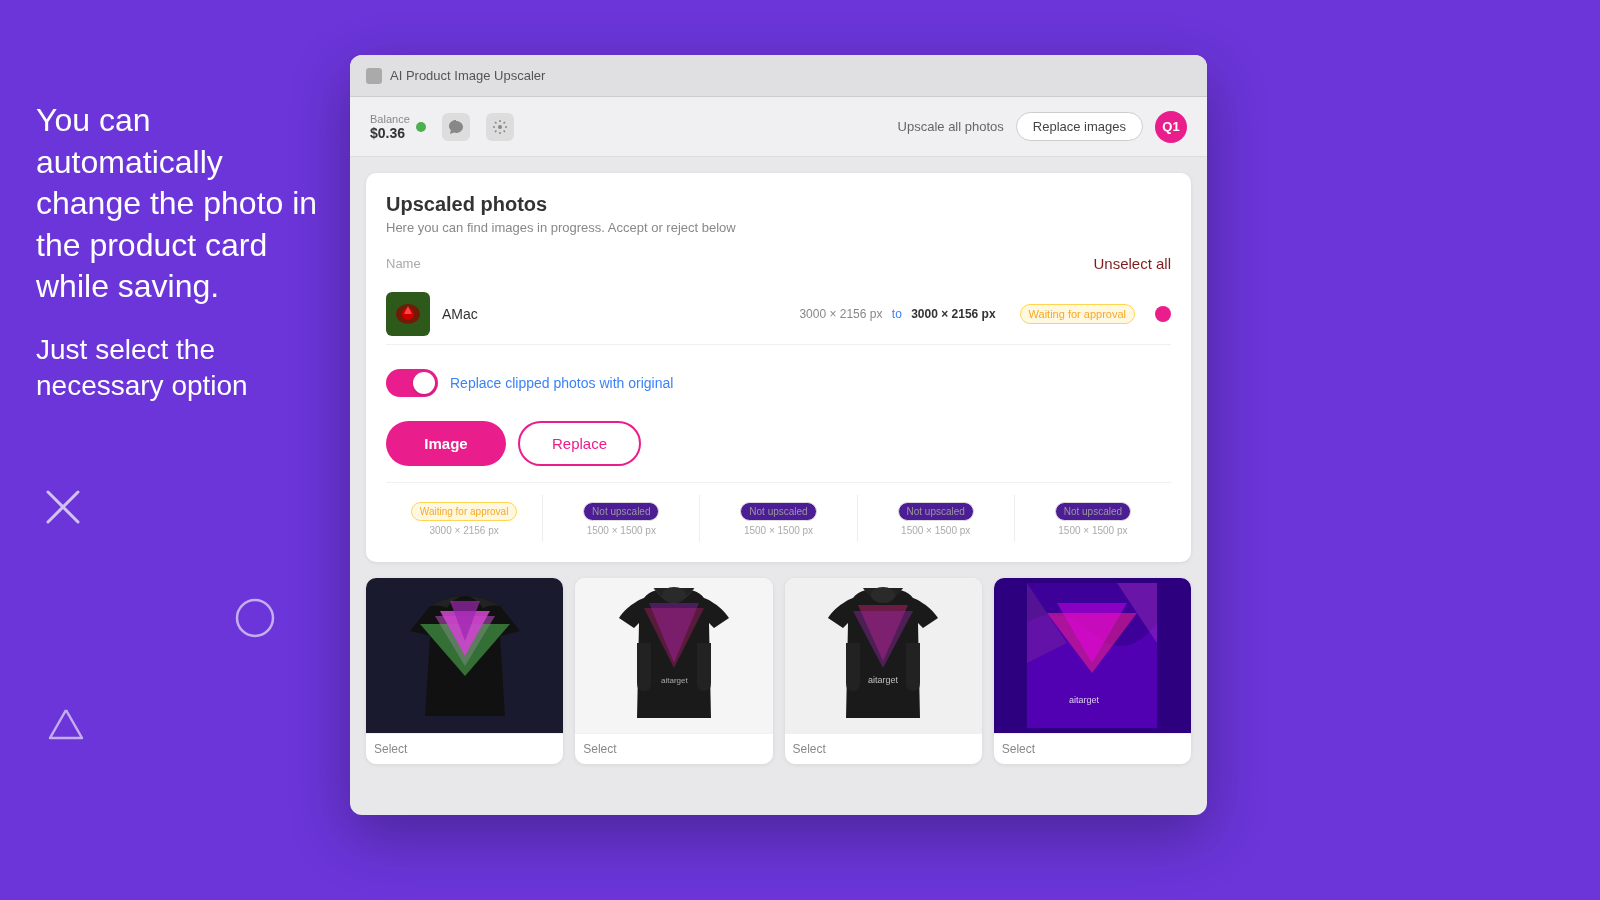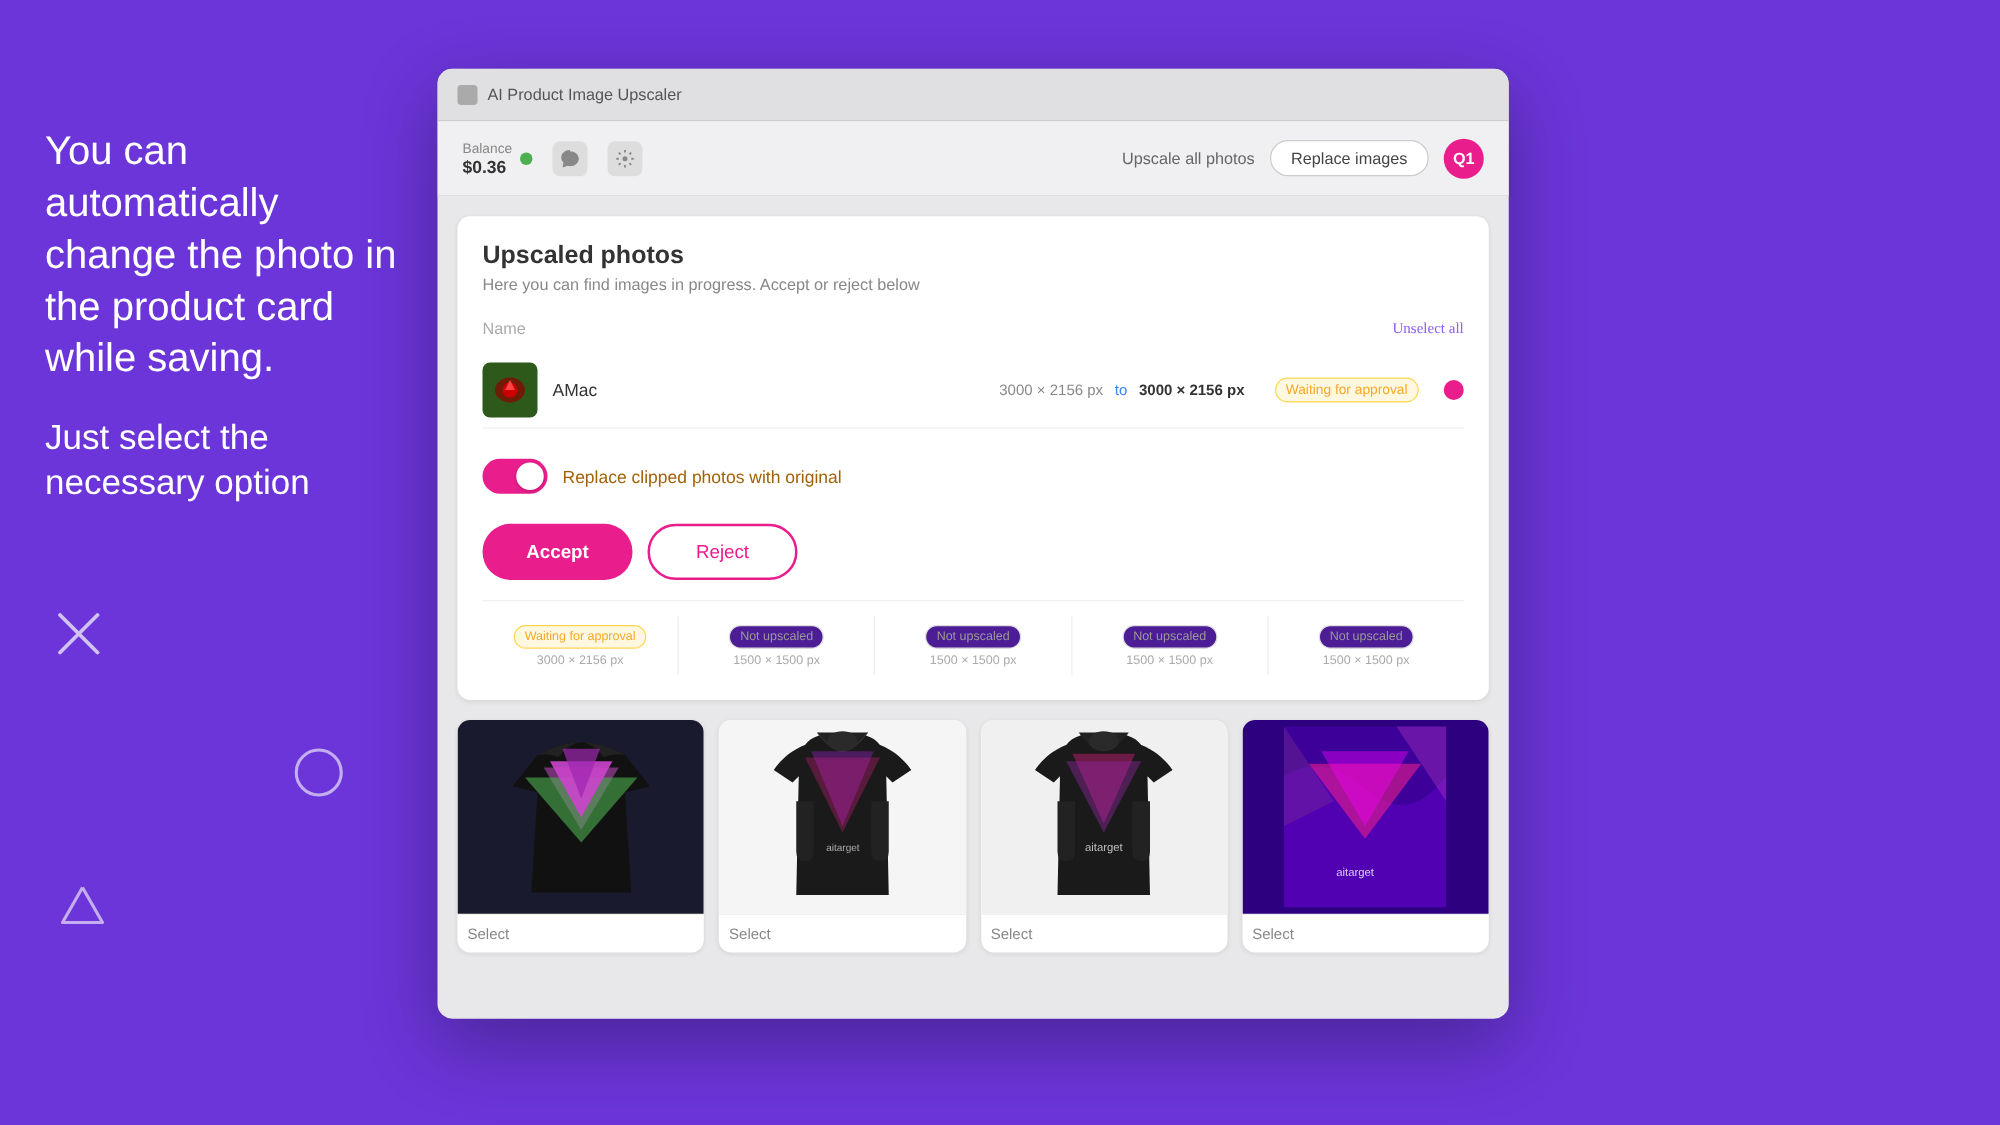--- a/index.html
+++ b/index.html
@@ -179,24 +179,23 @@
       display: flex;
       justify-content: space-between;
       align-items: center;
       margin-bottom: 12px;
     }
     .table-col-name {
       font-size: 13px;
       color: #aaa;
     }
     .unselect-all {
-      font-size: 12px;
-      color: #8b5cf6;
+      font-size: 15px;
+      color: #7f1d1d;
       cursor: pointer;
-      font-family: Liberation Serif, serif;
     }
 
     
     .product-row {
       display: flex;
       align-items: center;
       gap: 12px;
       padding: 8px 0;
       border-bottom: 1px solid #f0f0f0;
     }
@@ -267,21 +266,21 @@
       top: 3px;
       right: 3px;
       width: 22px;
       height: 22px;
       background: white;
       border-radius: 50%;
       box-shadow: 0 1px 3px rgba(0,0,0,0.2);
     }
     .toggle-label {
       font-size: 14px;
-      color: #a16207;
+      color: #3b82f6;
     }
 
     
     .action-buttons {
       display: flex;
       gap: 12px;
       margin-top: 16px;
     }
     .accept-btn {
       background: #e91e8c;
@@ -490,22 +489,22 @@
       <div class="toggle-section">
         <div class="toggle-container">
           <div class="toggle-track">
             <div class="toggle-thumb"></div>
           </div>
         </div>
         <span class="toggle-label">Replace clipped photos with original</span>
       </div>
 
       <div class="action-buttons">
-        <button class="accept-btn">Accept</button>
-        <button class="reject-btn">Reject</button>
+        <button class="accept-btn">Image</button>
+        <button class="reject-btn">Replace</button>
       </div>
 
       <div class="thumbnails-row">
         <div class="thumb-item">
           <div class="thumb-badge thumb-badge-waiting">Waiting for approval</div>
           <div class="thumb-dim">3000 × 2156 px</div>
         </div>
         <div class="thumb-item">
           <div class="thumb-badge thumb-badge-not">Not upscaled</div>
           <div class="thumb-dim">1500 × 1500 px</div>

